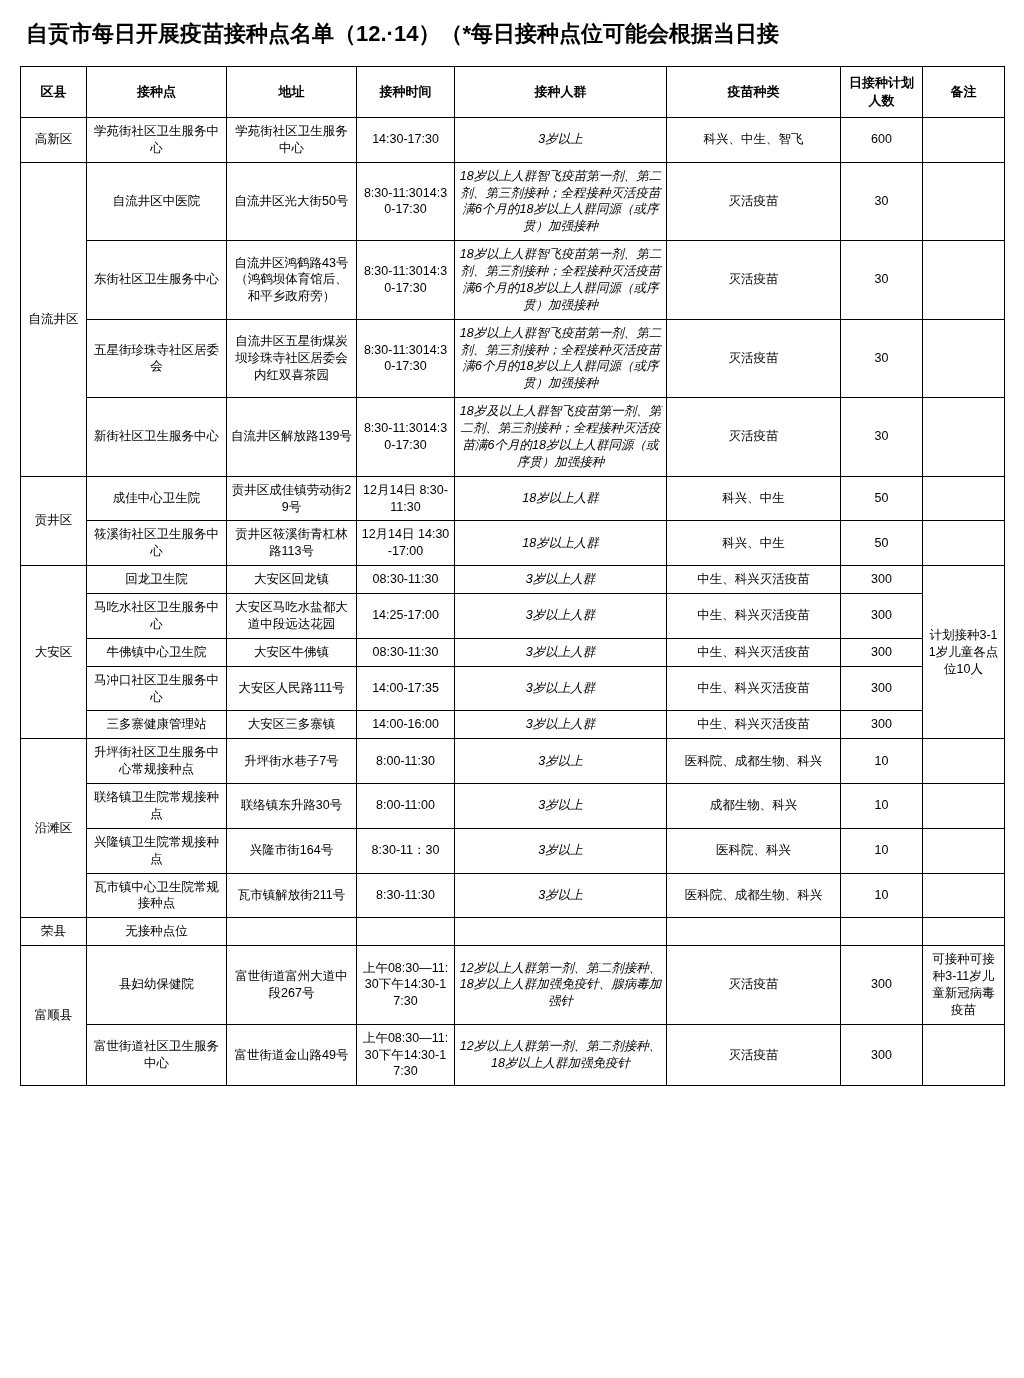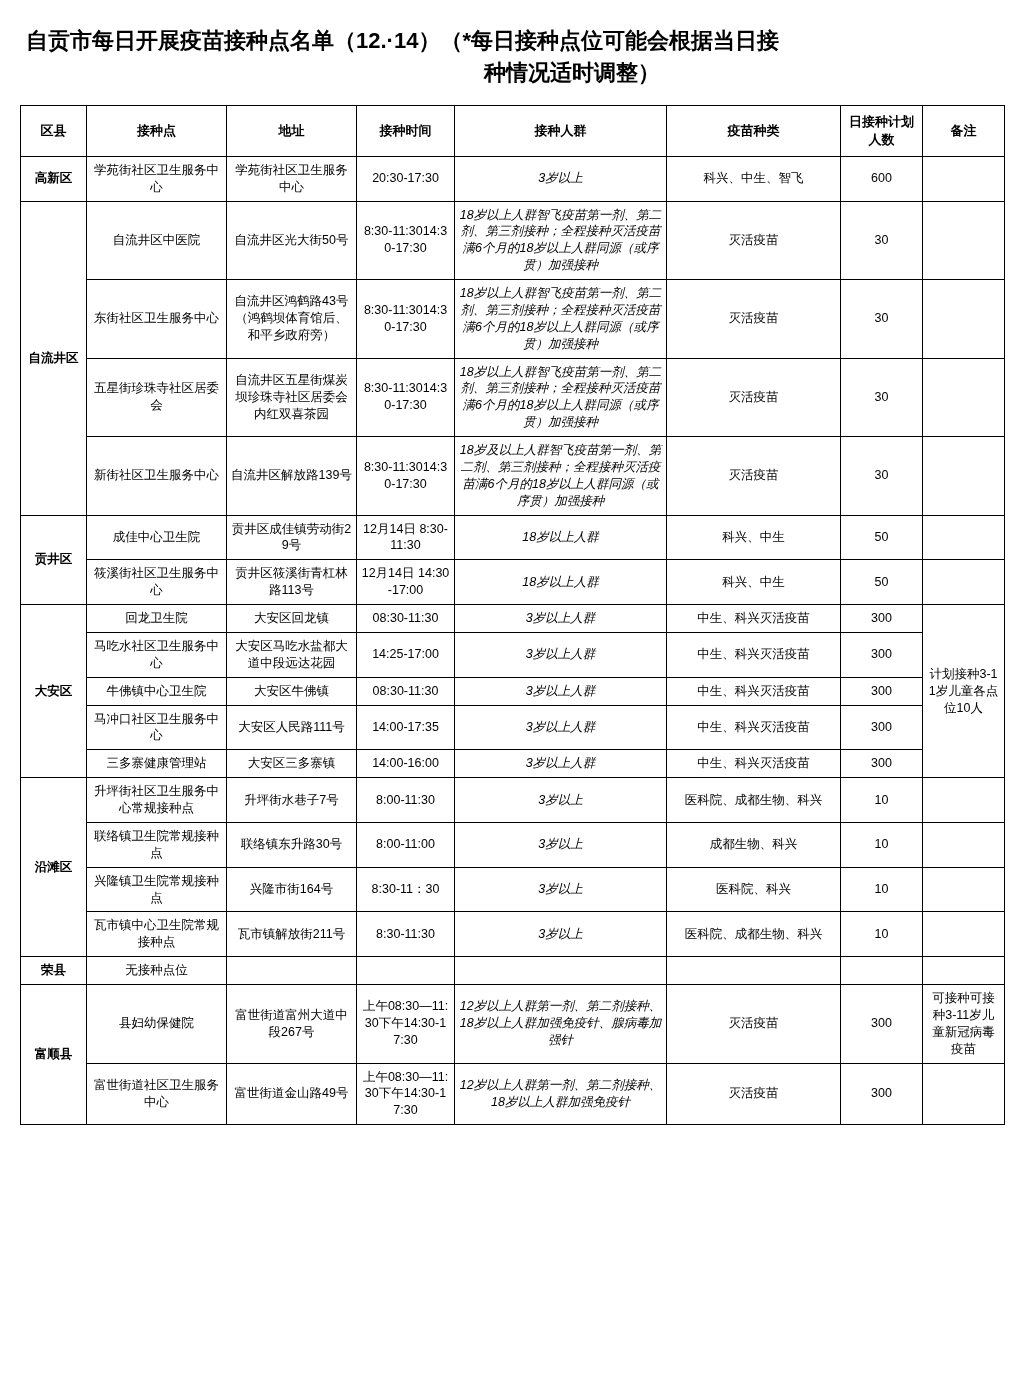--- a/index.html
+++ b/index.html
@@ -16,21 +16,21 @@
   .page {
     width: 1024px;
     box-sizing: border-box;
     padding: 18px 20px 20px 20px;
   }
   .doc-title {
     font-size: 22px;
     font-weight: bold;
     line-height: 1.45;
     text-align: center;
-    margin: 7px 0 16px 0;
+    margin: 0 0 16px 0;
     letter-spacing: 0px;
   }
   .doc-title .line1 { display: block; text-align: left; padding-left: 6px;}
   .doc-title .line2 { display: block; text-align: center; padding-left: 120px;}
   table.sched {
     border-collapse: collapse;
     width: 984px;
     table-layout: fixed;
     font-size: 12.5px;
     padding-left: 41px;
@@ -42,21 +42,21 @@
     text-align: center;
     line-height: 1.35;
     word-break: break-all;
   }
   table.sched th {
     font-weight: bold;
     font-size: 13px;
     height: 40px;
   }
   td.district {
-    font-weight: bold;
+    font-weight: normal;
   }
   td.left {
     text-align: left;
     padding-left: 5px;
     font-style: italic;
   }
   col.c-district { width: 66px; }
   col.c-site     { width: 140px; }
   col.c-addr     { width: 130px; }
   col.c-time     { width: 98px; }
@@ -65,21 +65,20 @@
   col.c-count    { width: 82px; }
   col.c-remark   { width: 82px; }
 </style>
 </head>
 <body>
 
 <div class="page">
 
   <h1 class="doc-title">
     <span class="line1">自贡市每日开展疫苗接种点名单（12.·14）（*每日接种点位可能会根据当日接</span>
-    <span class="line2">种情况适时调整）</span>
   </h1>
 
   <table class="sched">
     <colgroup>
       <col class="c-district">
       <col class="c-site">
       <col class="c-addr">
       <col class="c-time">
       <col class="c-people">
       <col class="c-vaccine">
@@ -96,21 +95,21 @@
         <th>疫苗种类</th>
         <th>日接种计划人数</th>
         <th>备注</th>
       </tr>
     </thead>
     <tbody>
         <tr>
           <td class="district" rowspan="1">高新区</td>
           <td>学苑街社区卫生服务中心</td>
           <td>学苑街社区卫生服务中心</td>
-          <td>20:30-17:30</td>
+          <td>14:30-17:30</td>
           <td class="left">3岁以上</td>
           <td>科兴、中生、智飞</td>
           <td>600</td>
           <td></td>
         </tr>
         <tr>
           <td class="district" rowspan="4">自流井区</td>
           <td>自流井区中医院</td>
           <td>自流井区光大街50号</td>
           <td>8:30-11:3014:30-17:30</td>

